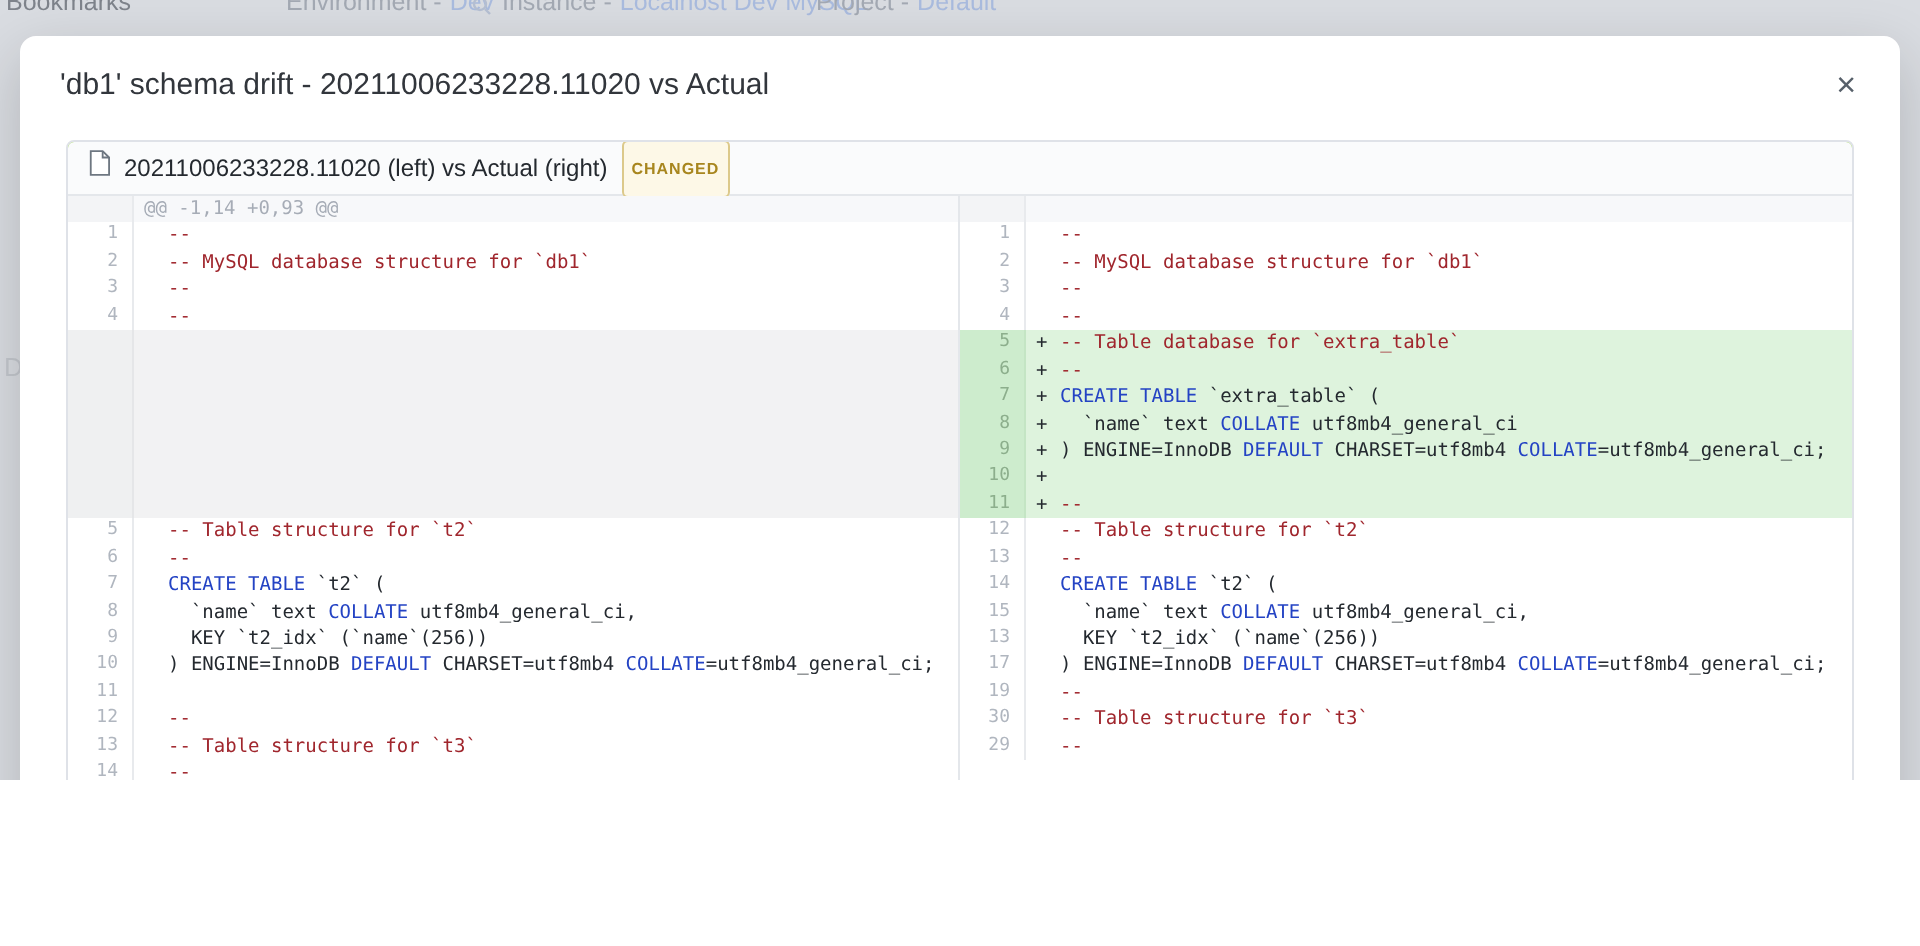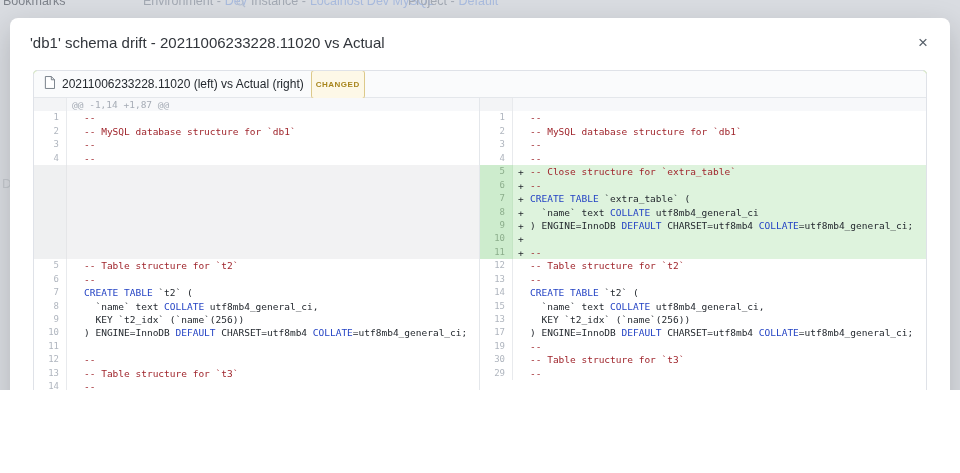--- a/index.html
+++ b/index.html
@@ -89,21 +89,21 @@
         <span><svg width="11" height="13" viewBox="0 0 12 14">
               <path d="M1.5.5h6.5l3.5 3.5v9.5h-10z" fill="#fff" stroke="#6e7781"></path>
               <path d="M8 .5v3.5h3.5" fill="none" stroke="#6e7781"></path>
             </svg></span>
         <span class="file-name">20211006233228.11020 (left) vs Actual (right)</span>
         <span class="badge">CHANGED</span>
       </div>
       <div class="diff-body">
         <div class="pane pane-left">
           <div class="rows" id="left-rows">
-              <div class="drow hunk"><span class="gut"></span><span class="code hunktext">@@ -1,14 +1,87 @@</span></div>
+              <div class="drow hunk"><span class="gut"></span><span class="code hunktext">@@ -1,14 +0,93 @@</span></div>
               <div class="drow ctx"><span class="gut">1</span><span class="code"><span class="sign">&nbsp;</span><span class="tok-c">--</span></span></div>
               <div class="drow ctx"><span class="gut">2</span><span class="code"><span class="sign">&nbsp;</span><span class="tok-c">-- MySQL database structure for `db1`</span></span></div>
               <div class="drow ctx"><span class="gut">3</span><span class="code"><span class="sign">&nbsp;</span><span class="tok-c">--</span></span></div>
               <div class="drow ctx"><span class="gut">4</span><span class="code"><span class="sign">&nbsp;</span><span class="tok-c">--</span></span></div>
               <div class="drow filler"><span class="gut"></span><span class="code"></span></div>
               <div class="drow filler"><span class="gut"></span><span class="code"></span></div>
               <div class="drow filler"><span class="gut"></span><span class="code"></span></div>
               <div class="drow filler"><span class="gut"></span><span class="code"></span></div>
               <div class="drow filler"><span class="gut"></span><span class="code"></span></div>
               <div class="drow filler"><span class="gut"></span><span class="code"></span></div>
@@ -121,21 +121,21 @@
             </div>
           <div class="hscroll hscroll-left"></div>
         </div>
         <div class="pane pane-right">
           <div class="rows" id="right-rows">
               <div class="drow hunk"><span class="gut"></span><span class="code hunktext"></span></div>
               <div class="drow ctx"><span class="gut">1</span><span class="code"><span class="sign">&nbsp;</span><span class="tok-c">--</span></span></div>
               <div class="drow ctx"><span class="gut">2</span><span class="code"><span class="sign">&nbsp;</span><span class="tok-c">-- MySQL database structure for `db1`</span></span></div>
               <div class="drow ctx"><span class="gut">3</span><span class="code"><span class="sign">&nbsp;</span><span class="tok-c">--</span></span></div>
               <div class="drow ctx"><span class="gut">4</span><span class="code"><span class="sign">&nbsp;</span><span class="tok-c">--</span></span></div>
-              <div class="drow add"><span class="gut">5</span><span class="code"><span class="sign">+</span><span class="tok-c">-- Close structure for `extra_table`</span></span></div>
+              <div class="drow add"><span class="gut">5</span><span class="code"><span class="sign">+</span><span class="tok-c">-- Table database for `extra_table`</span></span></div>
               <div class="drow add"><span class="gut">6</span><span class="code"><span class="sign">+</span><span class="tok-c">--</span></span></div>
               <div class="drow add"><span class="gut">7</span><span class="code"><span class="sign">+</span><span class="tok-k">CREATE TABLE</span><span class="tok-p"> `extra_table` (</span></span></div>
               <div class="drow add"><span class="gut">8</span><span class="code"><span class="sign">+</span><span class="tok-p">  `name` text </span><span class="tok-k">COLLATE</span><span class="tok-p"> utf8mb4_general_ci</span></span></div>
               <div class="drow add"><span class="gut">9</span><span class="code"><span class="sign">+</span><span class="tok-p">) ENGINE=InnoDB </span><span class="tok-k">DEFAULT</span><span class="tok-p"> CHARSET=utf8mb4 </span><span class="tok-k">COLLATE</span><span class="tok-p">=utf8mb4_general_ci;</span></span></div>
               <div class="drow add"><span class="gut">10</span><span class="code"><span class="sign">+</span></span></div>
               <div class="drow add"><span class="gut">11</span><span class="code"><span class="sign">+</span><span class="tok-c">--</span></span></div>
               <div class="drow ctx"><span class="gut">12</span><span class="code"><span class="sign">&nbsp;</span><span class="tok-c">-- Table structure for `t2`</span></span></div>
               <div class="drow ctx"><span class="gut">13</span><span class="code"><span class="sign">&nbsp;</span><span class="tok-c">--</span></span></div>
               <div class="drow ctx"><span class="gut">14</span><span class="code"><span class="sign">&nbsp;</span><span class="tok-k">CREATE TABLE</span><span class="tok-p"> `t2` (</span></span></div>
               <div class="drow ctx"><span class="gut">15</span><span class="code"><span class="sign">&nbsp;</span><span class="tok-p">  `name` text </span><span class="tok-k">COLLATE</span><span class="tok-p"> utf8mb4_general_ci,</span></span></div>

